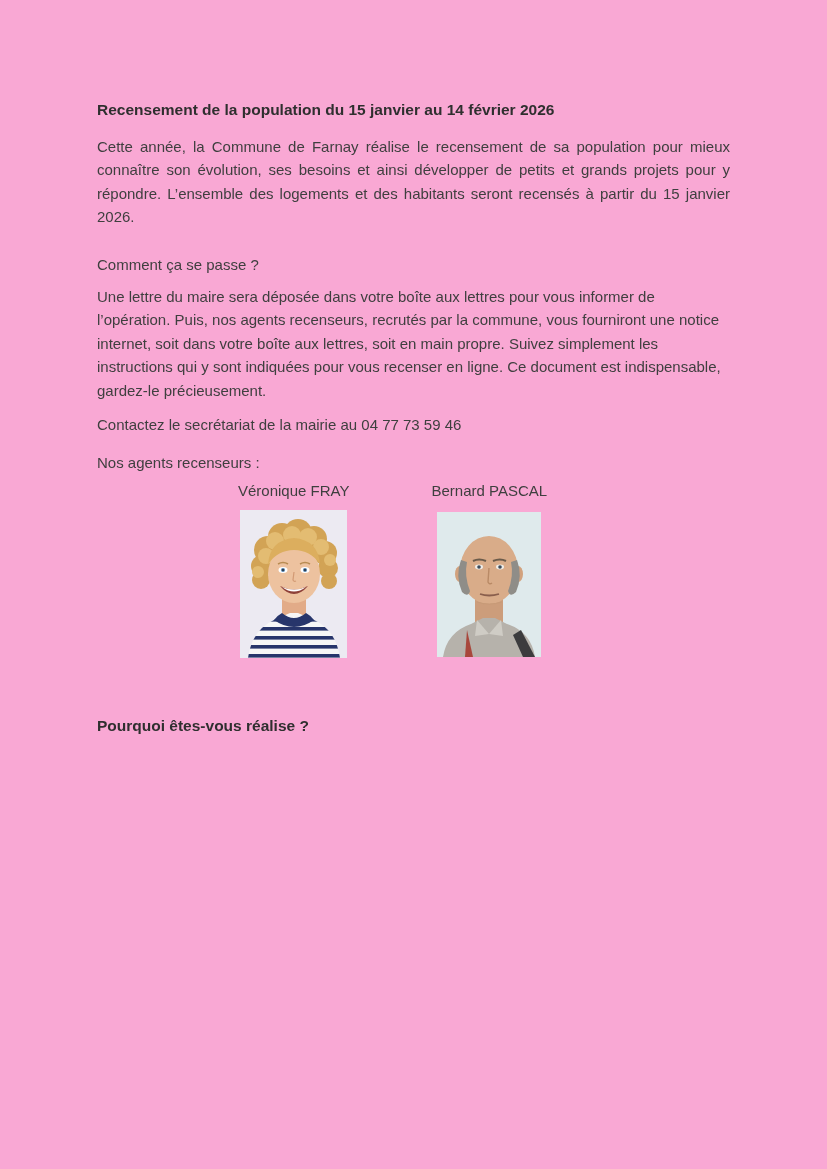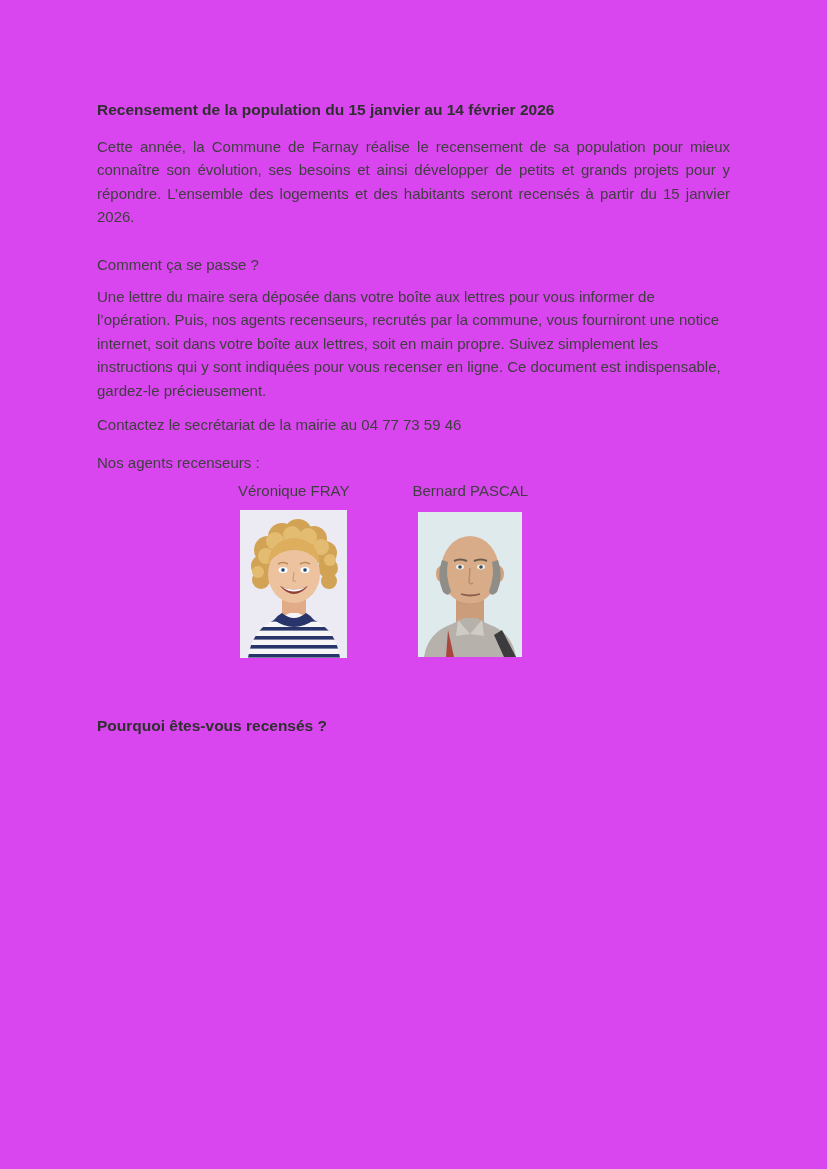--- a/index.html
+++ b/index.html
@@ -4,21 +4,21 @@
 <style>
   html, body {
     margin: 0;
     padding: 0;
     background: #ffffff;
   }
   .page {
     position: relative;
     width: 827px;
     height: 1169px;
-    background: #d946ef;
+    background: #f9a8d4;
     font-family: "Liberation Sans", sans-serif;
     color: #3f3f3f;
     overflow: hidden;
   }
   .content {
     position: absolute;
     left: 97px;
     top: 100px;
     width: 633px;
   }
@@ -49,21 +49,21 @@
   }
   .contact-block {
     margin-bottom: 15px;
   }
   .agents-heading {
     margin-bottom: 4px;
   }
   .agents-row {
     display: flex;
     padding-left: 141px;
-    gap: 63px;
+    gap: 82px;
   }
   .agent-col {
     display: flex;
     flex-direction: column;
     align-items: center;
   }
   .agent-name {
     font-size: 15px;
     line-height: 23.4px;
     margin-bottom: 8px;
@@ -182,16 +182,16 @@
             <path d="M40 108 L52 122 L38 124 Z" fill="#cfccc5"></path>
             <path d="M64 108 L52 122 L66 124 Z" fill="#cfccc5"></path>
             <path d="M84 118 L98 145 L86 145 L76 123 Z" fill="#3c3c3e"></path>
             <path d="M30 118 L36 145 L28 145 Z" fill="#a8473c"></path>
           </svg>
         </div>
       </div>
 
     </div>
 
-    <h2 class="why-heading">Pourquoi êtes-vous recensés ?</h2>
+    <h2 class="why-heading">Pourquoi êtes-vous réalise ?</h2>
 
   </div>
 </div>
 
 </body></html>

